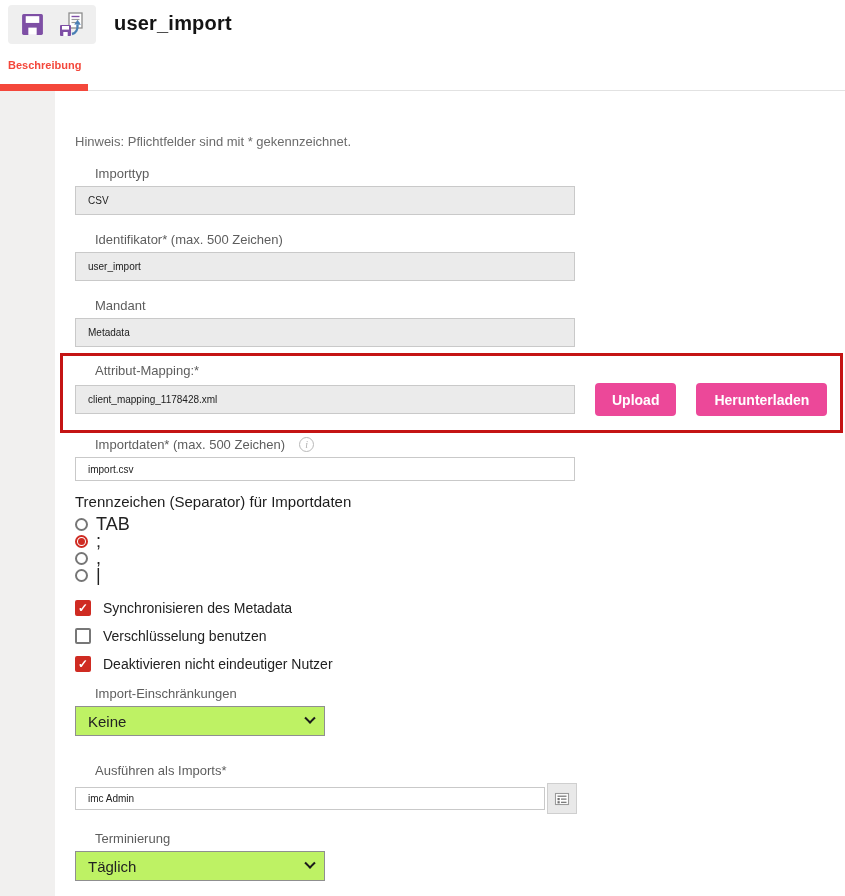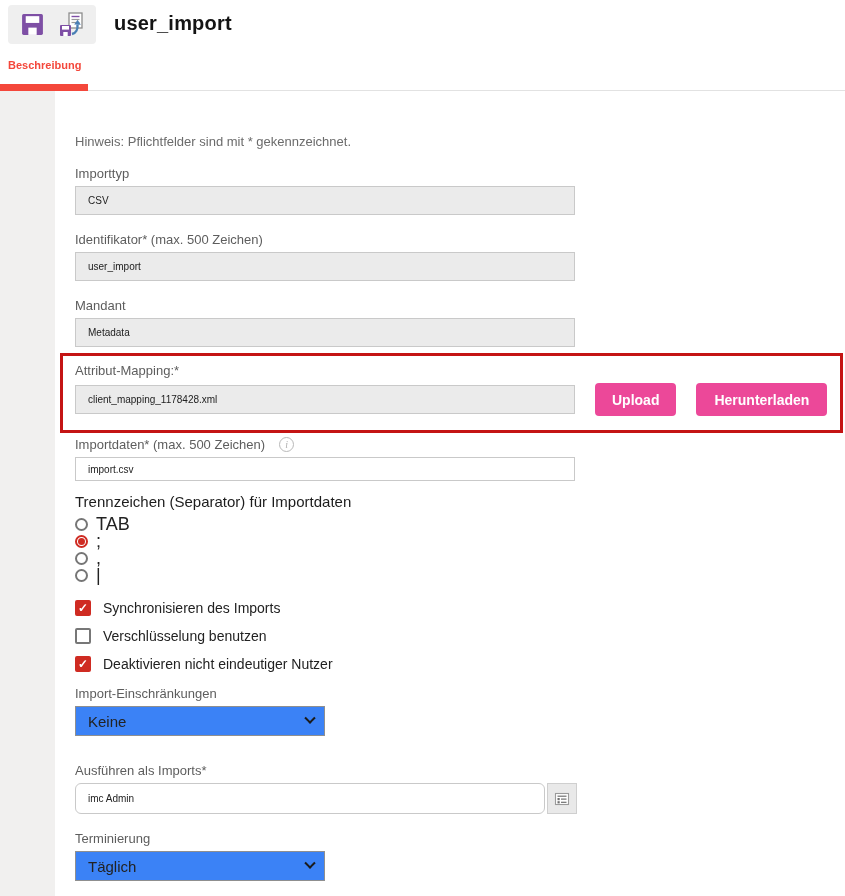--- a/index.html
+++ b/index.html
@@ -38,21 +38,21 @@
   }
 
   
   .page-body { display: flex; height: 805px; }
   .side-strip { width: 55px; background: #f1f0ef; flex: 0 0 55px; }
   .main { flex: 1; padding: 43px 2px 0 20px; background: #fff; }
 
   .hint { font-size: 13px; color: #6b6b6b; margin-bottom: 17px; }
 
   .field { margin-bottom: 17px; }
-  .field-label { font-size: 13px; color: #5d5d5d; margin-bottom: 5px; display: flex; align-items: center; }
+  .field-label { font-size: 13px; color: #5d5d5d; margin-bottom: 5px; display: flex; align-items: center; margin-left: 20px; }
   .txt-input {
     width: 500px; height: 29px;
     border: 1px solid #c9c9c9; background: #fff;
     font-family: "Liberation Sans", sans-serif;
     font-size: 10px; color: #222; padding: 0 12px;
     outline: none; display: block;
   }
   .txt-input.disabled { background: #ebebeb; color: #222; }
 
   
@@ -103,34 +103,34 @@
     background: #fff; margin-right: 12px; flex: 0 0 auto;
     display: flex; align-items: center; justify-content: center;
   }
   .checkbox.on { background: #cf2b22; border-color: #cf2b22; }
   .checkbox.on::after { content: "✓"; color: #fff; font-size: 12px; font-weight: bold; line-height: 1; }
   .check-label { font-size: 14px; color: #222; }
 
   
   .select {
     width: 250px; height: 30px;
-    border: 1px solid #8f8f8f; background: #3b82f6;
+    border: 1px solid #8f8f8f; background: #bef264;
     display: flex; align-items: center; justify-content: space-between;
     padding: 0 10px 0 12px; cursor: pointer;
   }
   .select .sel-value { font-size: 15px; color: #222; }
   .chevron {
     width: 8px; height: 8px;
     border-right: 2px solid #1b1b1b; border-bottom: 2px solid #1b1b1b;
     transform: rotate(45deg) translate(-2px, -2px);
   }
 
   
   .picker-row { display: flex; align-items: center; }
-  .picker-row .txt-input { width: 470px; height: 31px; border-radius: 6px; }
+  .picker-row .txt-input { width: 470px; height: 23px; }
   .picker-btn {
     width: 30px; height: 31px; margin-left: 2px;
     background: #e9e9e9; border: 1px solid #cfcfcf;
     display: flex; align-items: center; justify-content: center; cursor: pointer;
   }
   .mt-6 { margin-top: 6px; }
 </style>
 </head>
 <body>
 
@@ -220,21 +220,21 @@
       </label>
       <label class="radio-row">
         <span class="radio"></span>
         <span class="radio-label">|</span>
       </label>
     </div>
 
     <div class="check-block">
       <label class="check-row">
         <span class="checkbox on"></span>
-        <span class="check-label">Synchronisieren des Imports</span>
+        <span class="check-label">Synchronisieren des Metadata</span>
       </label>
       <label class="check-row">
         <span class="checkbox"></span>
         <span class="check-label">Verschlüsselung benutzen</span>
       </label>
       <label class="check-row">
         <span class="checkbox on"></span>
         <span class="check-label">Deaktivieren nicht eindeutiger Nutzer</span>
       </label>
     </div>

